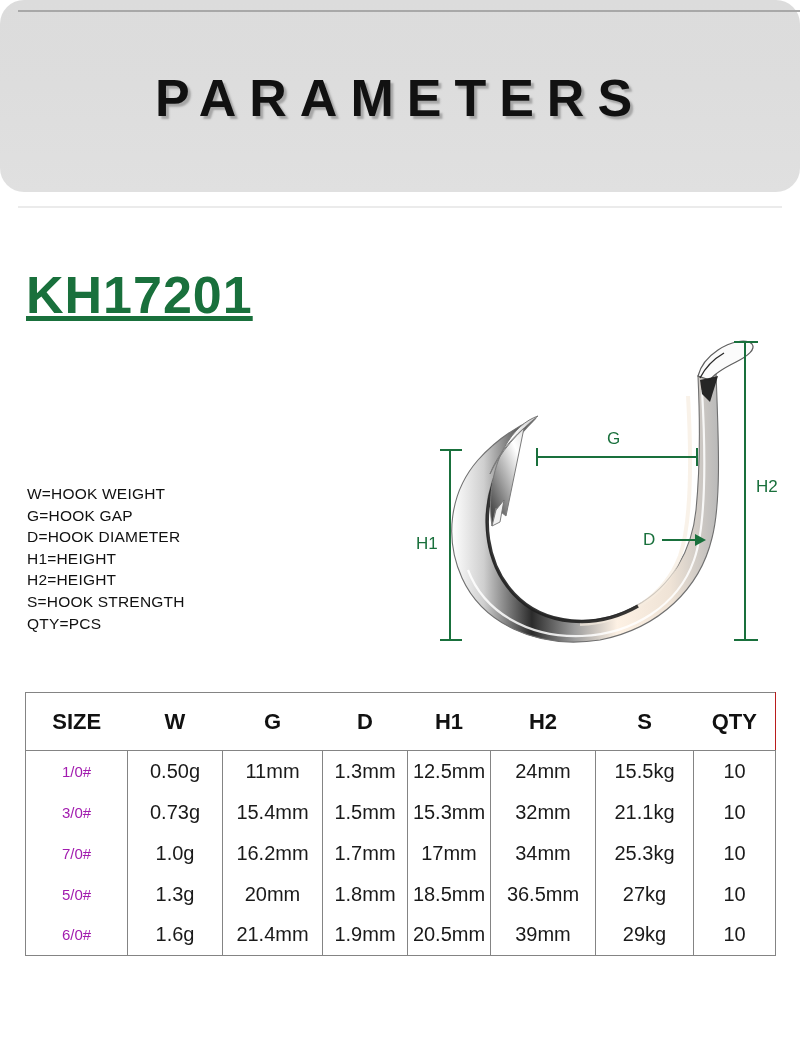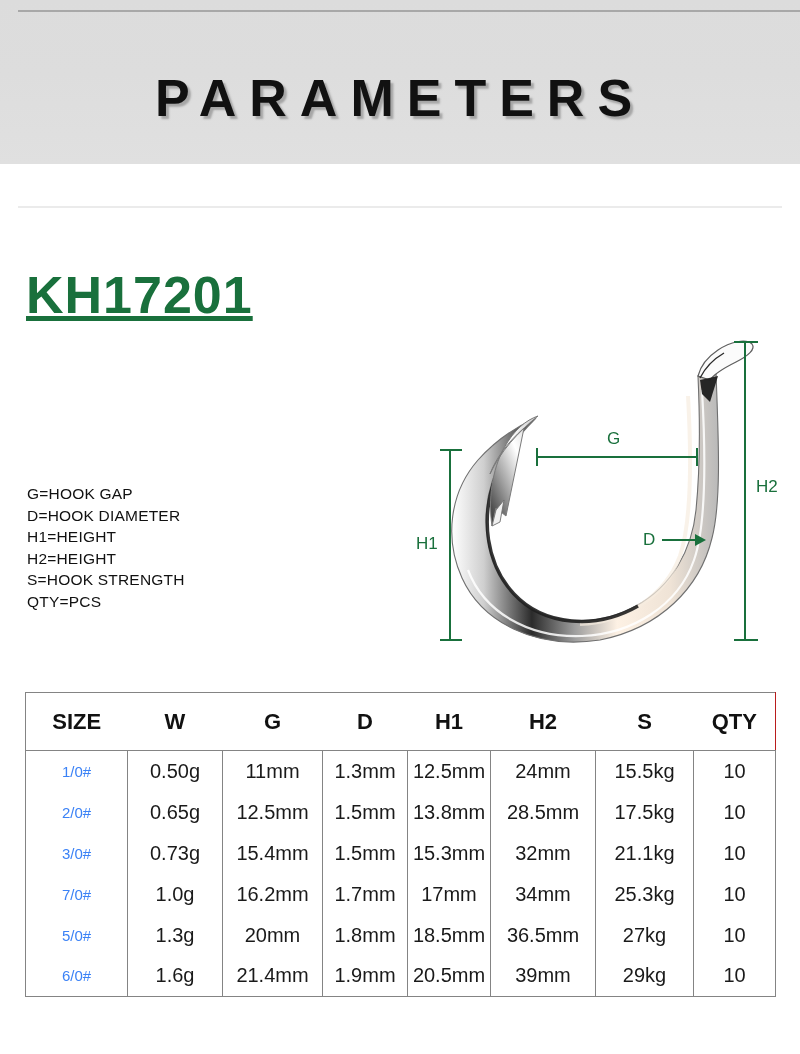--- a/index.html
+++ b/index.html
@@ -14,22 +14,23 @@
     position: relative;
     width: 800px;
     height: 1054px;
     background: #ffffff;
   }
 
   
   #banner {
     position: absolute;
     left: 0; top: 0;
-    width: 800px; height: 164px;
+    width: 800px; height: 192px;
     background: linear-gradient(180deg,#dcdcdc 0%, #dddddd 45%, #e0e0e0 100%);
+    border-radius: 24px;
   }
   #banner-rule-top {
     position: absolute;
     left: 18px; top: 10px;
     width: 782px; height: 2px;
     background: #a8a8a8;
   }
   #banner-rule-bottom {
     position: absolute;
     left: 18px; top: 206px;
@@ -125,21 +126,21 @@
   #spec-table thead th:last-child  { border-right: 1px solid #b91c1c; }
   #spec-table tbody td {
     height: 41px;
     font-size: 20px;
     color: #1a1a1a;
     border-top: 0;
     border-bottom: 0;
   }
   #spec-table tbody tr:last-child td { border-bottom: 1px solid #848484; }
   #spec-table tbody td.size-cell {
-    color: #3b82f6;
+    color: #a21caf;
     font-size: 15px;
   }
   col.c-size { width: 102px; }
   col.c-w    { width:  95px; }
   col.c-g    { width: 100px; }
   col.c-d    { width:  85px; }
   col.c-h1   { width:  83px; }
   col.c-h2   { width: 105px; }
   col.c-s    { width:  98px; }
   col.c-qty  { width:  82px; }
@@ -151,20 +152,21 @@
 
   <div id="banner">
     <div id="banner-rule-top"></div>
     <div id="banner-title">PARAMETERS</div>
     <div id="banner-rule-bottom"></div>
   </div>
 
   <div id="model-title">KH17201</div>
 
   <div id="legend">
+    <div>W=HOOK WEIGHT</div>
     <div>G=HOOK GAP</div>
     <div>D=HOOK DIAMETER</div>
     <div>H1=HEIGHT</div>
     <div>H2=HEIGHT</div>
     <div>S=HOOK STRENGTH</div>
     <div>QTY=PCS</div>
   </div>
 
   <div id="diagram">
     <svg width="400" height="340" viewBox="0 0 400 340">
@@ -303,30 +305,20 @@
         <td class="size-cell">1/0#</td>
         <td>0.50g</td>
         <td>11mm</td>
         <td>1.3mm</td>
         <td>12.5mm</td>
         <td>24mm</td>
         <td>15.5kg</td>
         <td>10</td>
       </tr>
       <tr>
-        <td class="size-cell">2/0#</td>
-        <td>0.65g</td>
-        <td>12.5mm</td>
-        <td>1.5mm</td>
-        <td>13.8mm</td>
-        <td>28.5mm</td>
-        <td>17.5kg</td>
-        <td>10</td>
-      </tr>
-      <tr>
         <td class="size-cell">3/0#</td>
         <td>0.73g</td>
         <td>15.4mm</td>
         <td>1.5mm</td>
         <td>15.3mm</td>
         <td>32mm</td>
         <td>21.1kg</td>
         <td>10</td>
       </tr>
       <tr>

